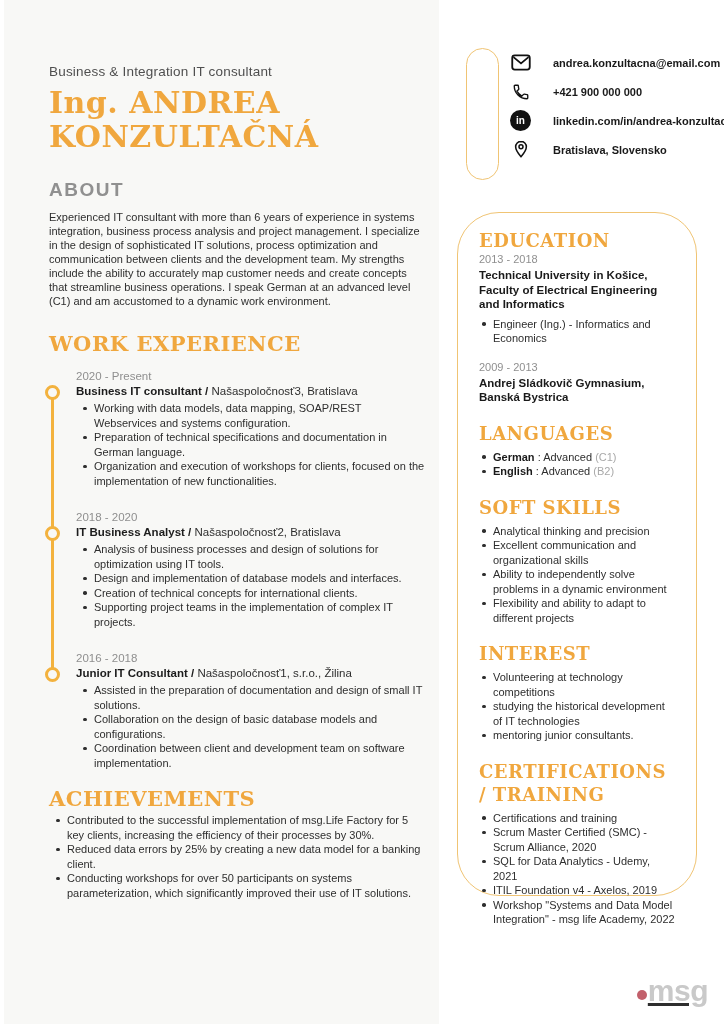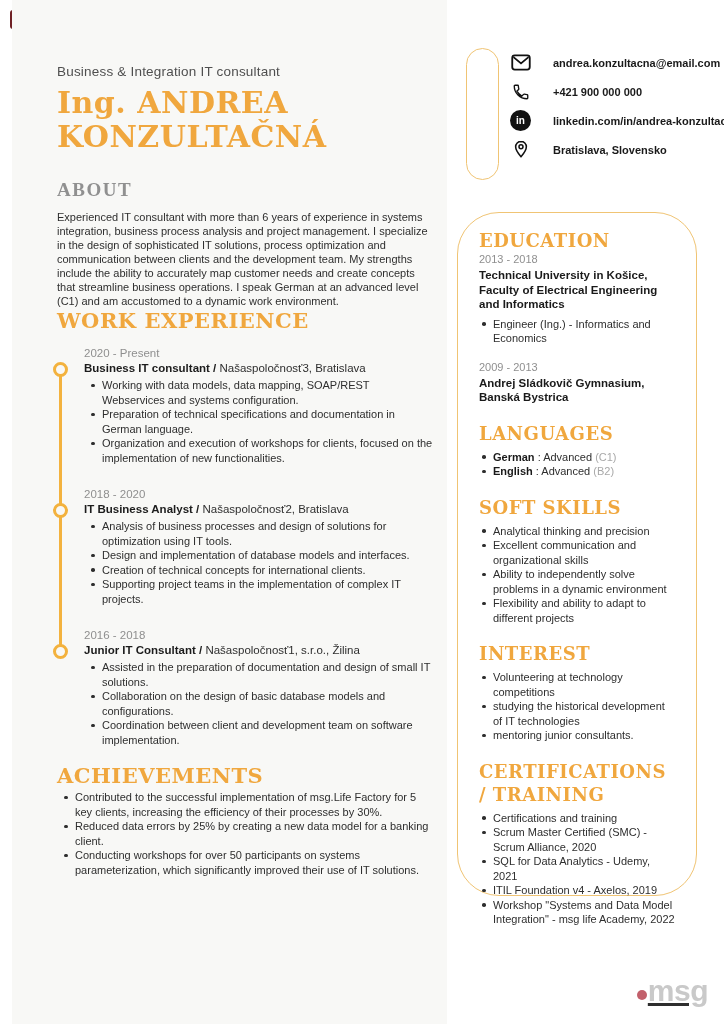--- a/index.html
+++ b/index.html
@@ -1,27 +1,27 @@
 <!DOCTYPE html>
 <html><head>
 <meta charset="utf-8">
 <style>
   html,body{margin:0;padding:0;}
   body{width:724px;height:1024px;position:relative;background:#ffffff;overflow:hidden;
        font-family:"Liberation Sans", sans-serif;color:#2e2e2e;}
-  .left-col{position:absolute;left:12px;top:0;width:435px;height:1024px;background:#f8f8f6;
+  .left-col{position:absolute;left:4px;top:0;width:435px;height:1024px;background:#f8f8f6;
             box-sizing:border-box;padding:0 14px 0 45px;}
   .corner-badge{position:absolute;left:10px;top:10px;width:19px;height:19px;border-radius:3px;background:#6f2125;}
   .role-label{margin-top:64px;font-size:13.5px;color:#4f4f4f;letter-spacing:.2px;}
   .name{margin-top:7px;font-family:"DejaVu Serif", serif;font-weight:700;font-size:30px;
         line-height:34px;color:#f0a73e;letter-spacing:.5px;}
-  .h-gray{margin-top:25px;font-family:Liberation Serif, serif;font-weight:700;font-size:19px;
+  .h-gray{margin-top:25px;font-family:Liberation Sans, sans-serif;font-weight:700;font-size:19px;
           color:#909090;letter-spacing:1.5px;}
   .about-text{margin-top:9px;font-size:11px;line-height:14px;color:#2e2e2e;max-width:372px;}
-  .h-yellow{font-family:"DejaVu Serif", serif;font-weight:700;font-size:21px;
+  .h-yellow{margin-top:23px;font-family:"DejaVu Serif", serif;font-weight:700;font-size:21px;
             color:#f0a73e;letter-spacing:.5px;}
   .jobs{position:relative;margin-top:13px;}
   .timeline-line{position:absolute;left:2px;top:24px;bottom:100px;width:3px;background:#f3b23e;border-radius:2px;}
   .job{position:relative;padding-left:27px;margin-bottom:22px;}
   .job:last-child{margin-bottom:0;}
   .job-dot{position:absolute;left:-4px;top:16px;width:9px;height:9px;border-radius:50%;
            background:#f8f8f6;border:3.2px solid #f3b23e;}
   .job-period{font-size:11.5px;color:#8f8f8f;line-height:15px;}
   .job-title{font-size:11.5px;line-height:15px;color:#2e2e2e;}
   .job-title b{color:#1c1c1c;}

